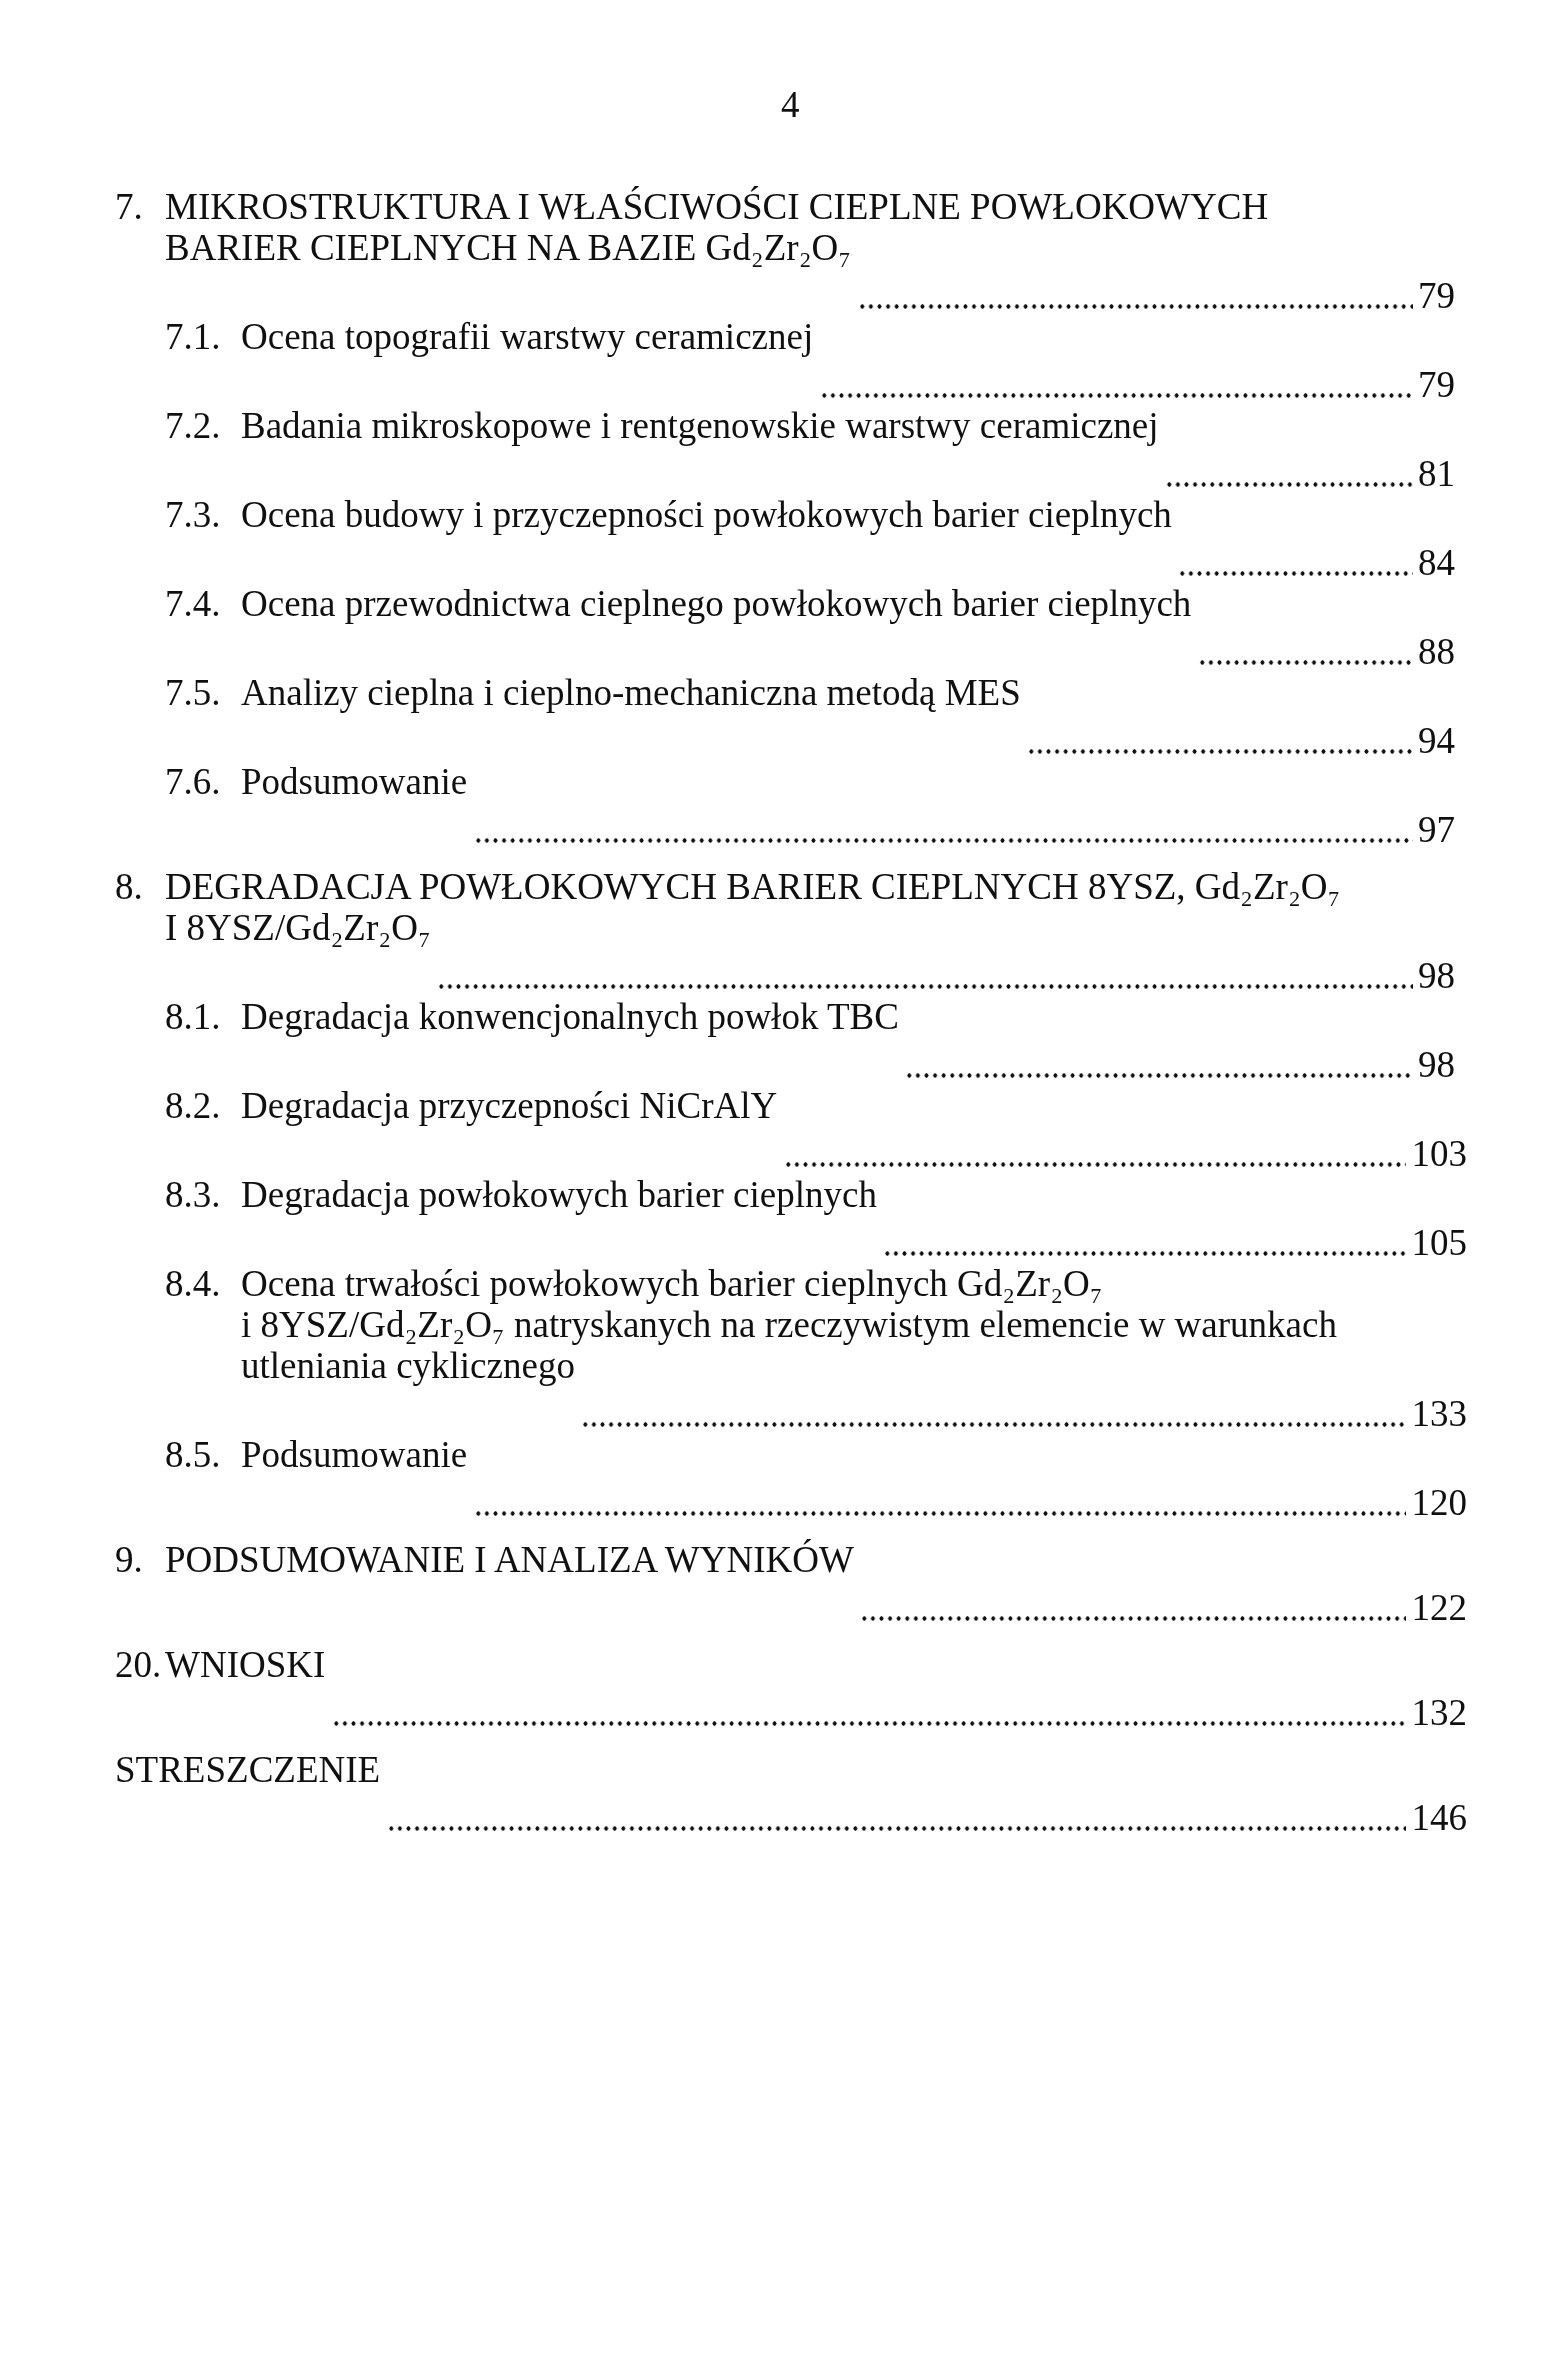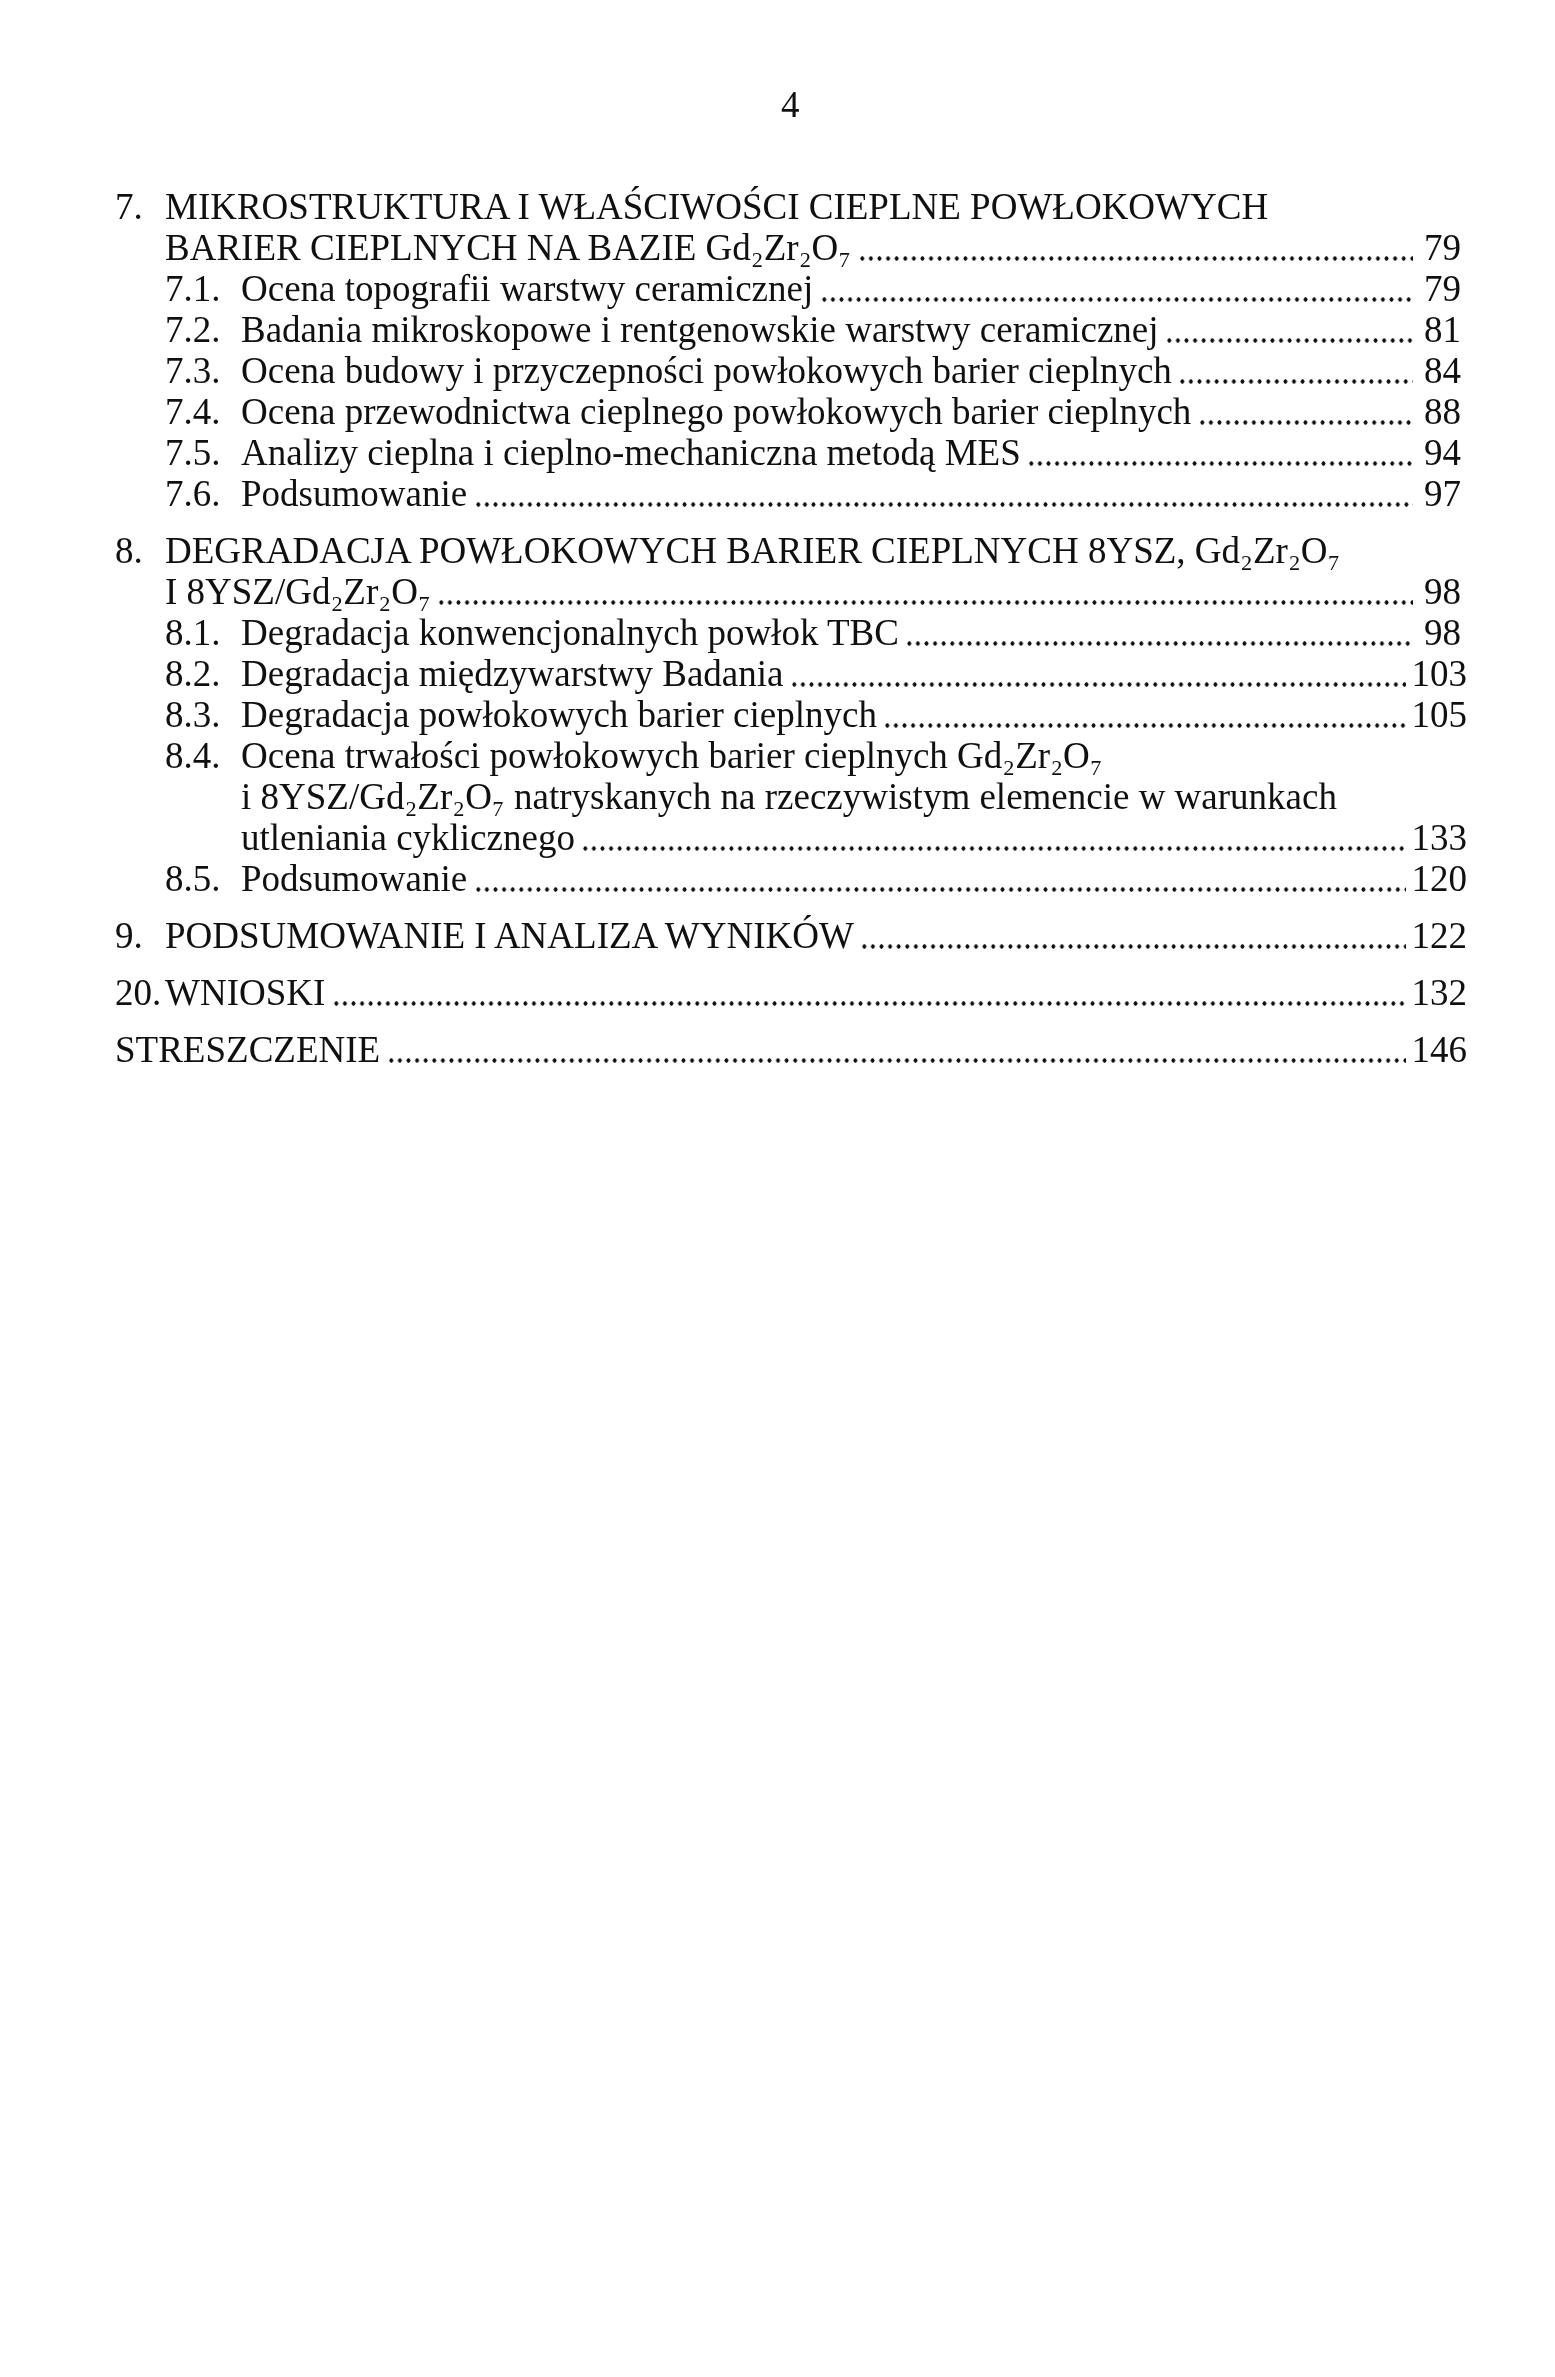--- a/index.html
+++ b/index.html
@@ -73,21 +73,22 @@
     margin-left: 6.5px;
     margin-right: 5.2px;
     background-image: radial-gradient(circle, var(--ink) 1.7px, rgba(0,0,0,0) 2.2px);
     background-size: 8.6px 4.5px;
     background-repeat: repeat-x;
     background-position: left bottom 7.8px;
   }
   .pagenum {
     flex: 0 0 auto;
     min-width: 49px;
-    text-align: center;
+    text-align: left;
+    margin-top: 48px;
   }
 </style>
 </head>
 <body>
 
 <div class="page">
   <div class="page-number">4</div>
 
   <div class="toc">
       <div class="entry lvl1">
@@ -179,21 +180,21 @@
             <span class="title">Degradacja konwencjonalnych powłok TBC</span>
             <span class="leader"></span>
             <span class="pagenum">98</span>
           </div>
         </div>
       </div>
       <div class="entry lvl2">
         <span class="num">8.2.</span>
         <div class="body">
           <div class="line line-last">
-            <span class="title">Degradacja międzywarstwy Badania</span>
+            <span class="title">Degradacja przyczepności NiCrAlY</span>
             <span class="leader"></span>
             <span class="pagenum">103</span>
           </div>
         </div>
       </div>
       <div class="entry lvl2">
         <span class="num">8.3.</span>
         <div class="body">
           <div class="line line-last">
             <span class="title">Degradacja powłokowych barier cieplnych</span>

